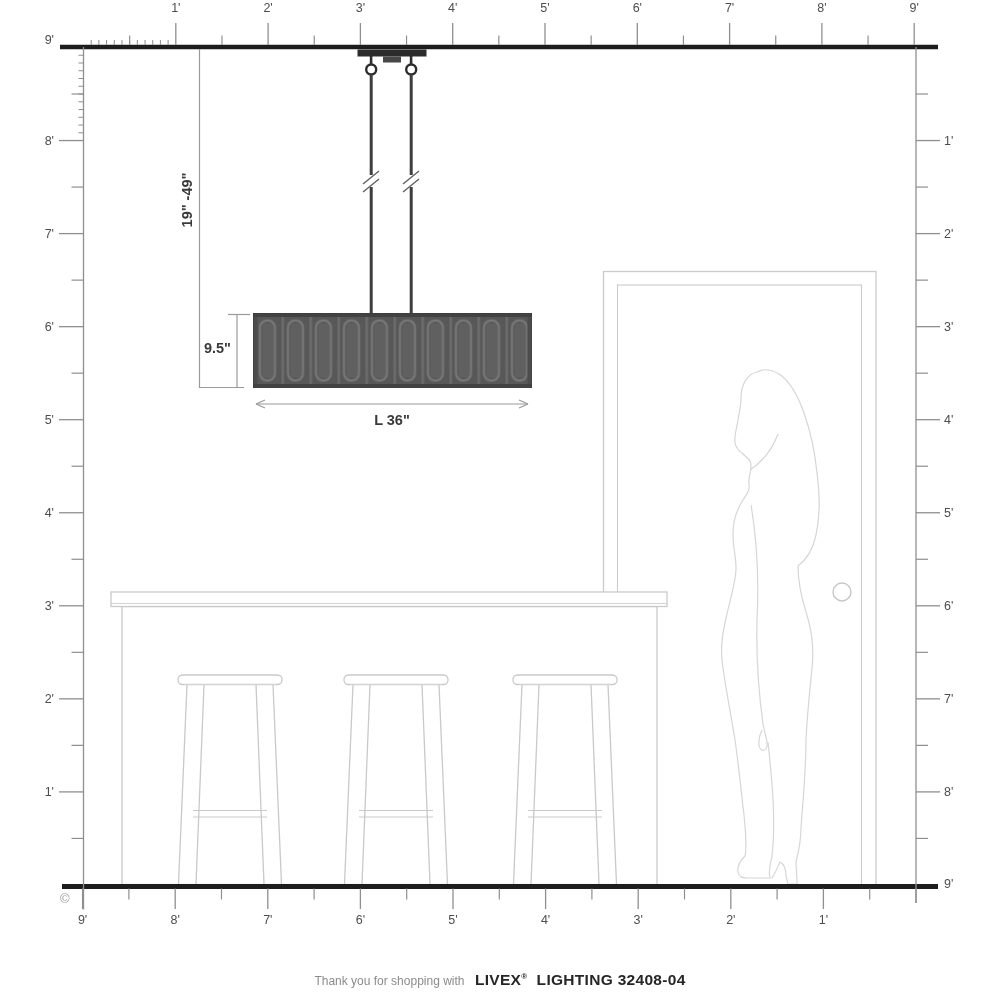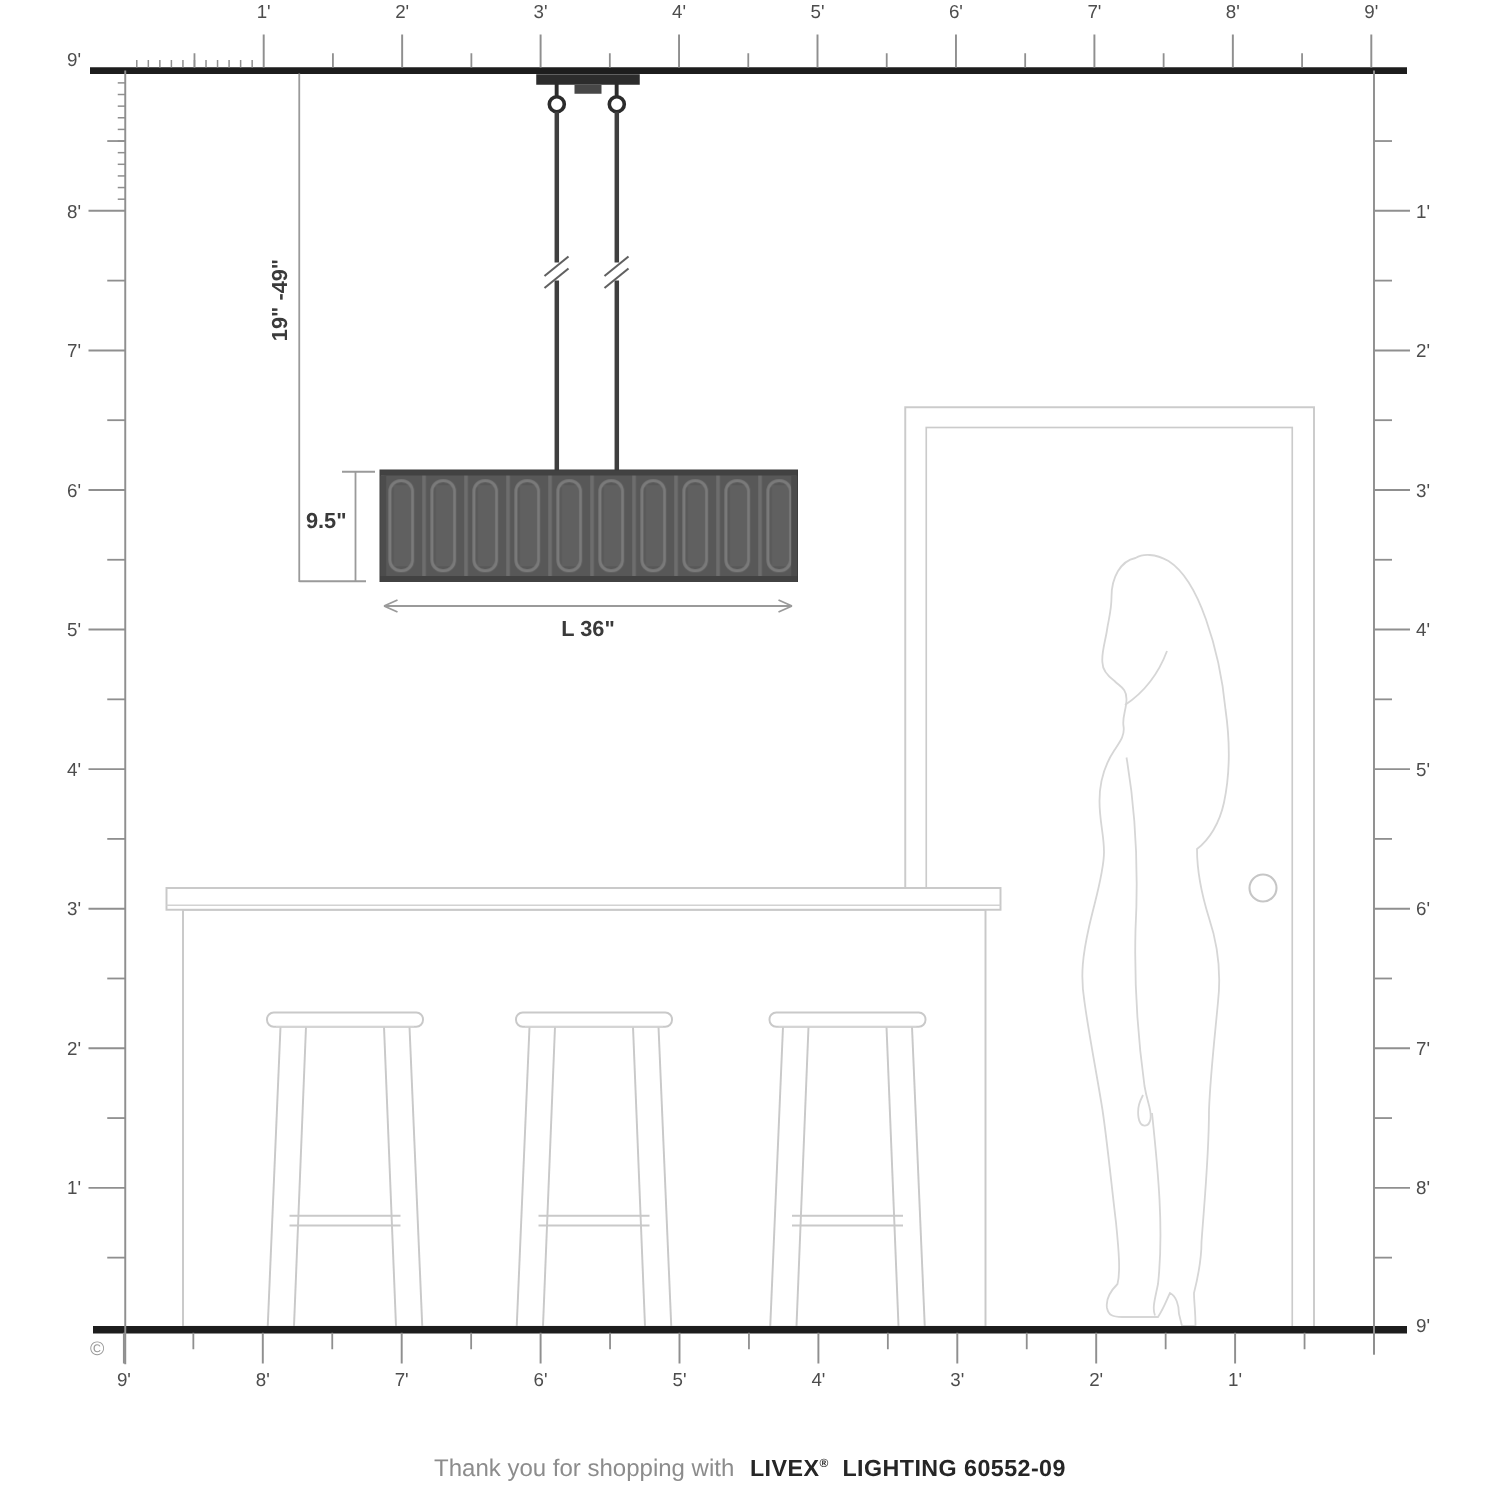--- a/index.html
+++ b/index.html
@@ -24,21 +24,21 @@
   }
   .dim.ctr{text-align:center;}
   .dim.rgt{text-align:right;}
   .copyright{
     position:absolute;font-size:13px;color:#9a9a9a;line-height:14px;
   }
   .footer{
     position:absolute;left:0;top:971px;width:1000px;text-align:center;
     white-space:nowrap;
   }
-  .footer .thanks{font-size:16px;color:#8c8c8c;}
+  .footer .thanks{font-size:12px;color:#8c8c8c;}
   .footer .brand{font-size:15.5px;font-weight:700;color:#262626;margin-left:6px;letter-spacing:.3px;}
   .footer .reg{font-size:8px;font-weight:700;color:#262626;vertical-align:super;}
   .footer .suffix{font-size:15.5px;font-weight:700;color:#262626;margin-left:5px;letter-spacing:.3px;}
 </style>
 </head>
 <body>
 
 <div class="canvas">
 
   <svg width="1000" height="1000" viewBox="0 0 1000 1000">
@@ -290,15 +290,15 @@
       <span class="rlbl " style="left:944px;top:691.9px;">7'</span>
       <span class="rlbl " style="left:944px;top:784.9px;">8'</span>
       <span class="rlbl " style="left:944px;top:877px;">9'</span>
     </div>
 
   <div class="copyright" style="left:60px;top:892px;">©</div>
 
   <div class="footer">
     <span class="thanks">Thank you for shopping with</span>
     <span class="brand">LIVEX</span><span class="reg">®</span>
-    <span class="suffix">LIGHTING 60552-09</span>
+    <span class="suffix">LIGHTING 32408-04</span>
   </div>
 </div>
 
 </body></html>

